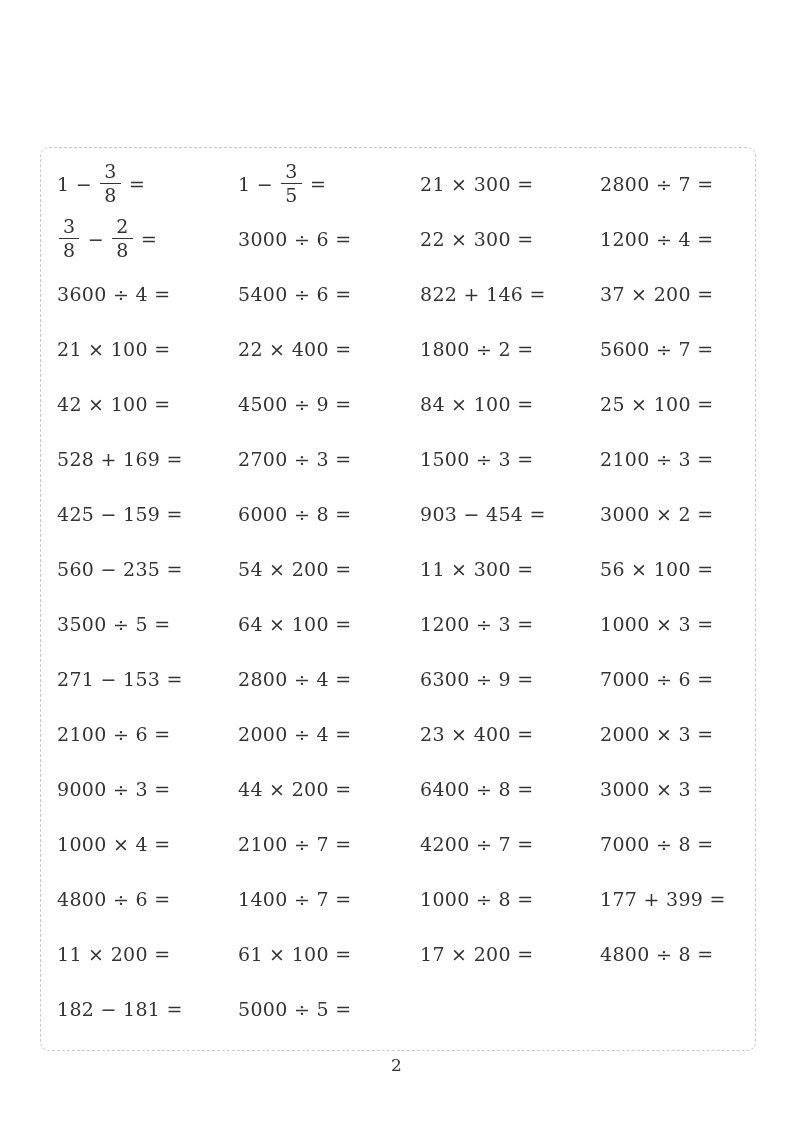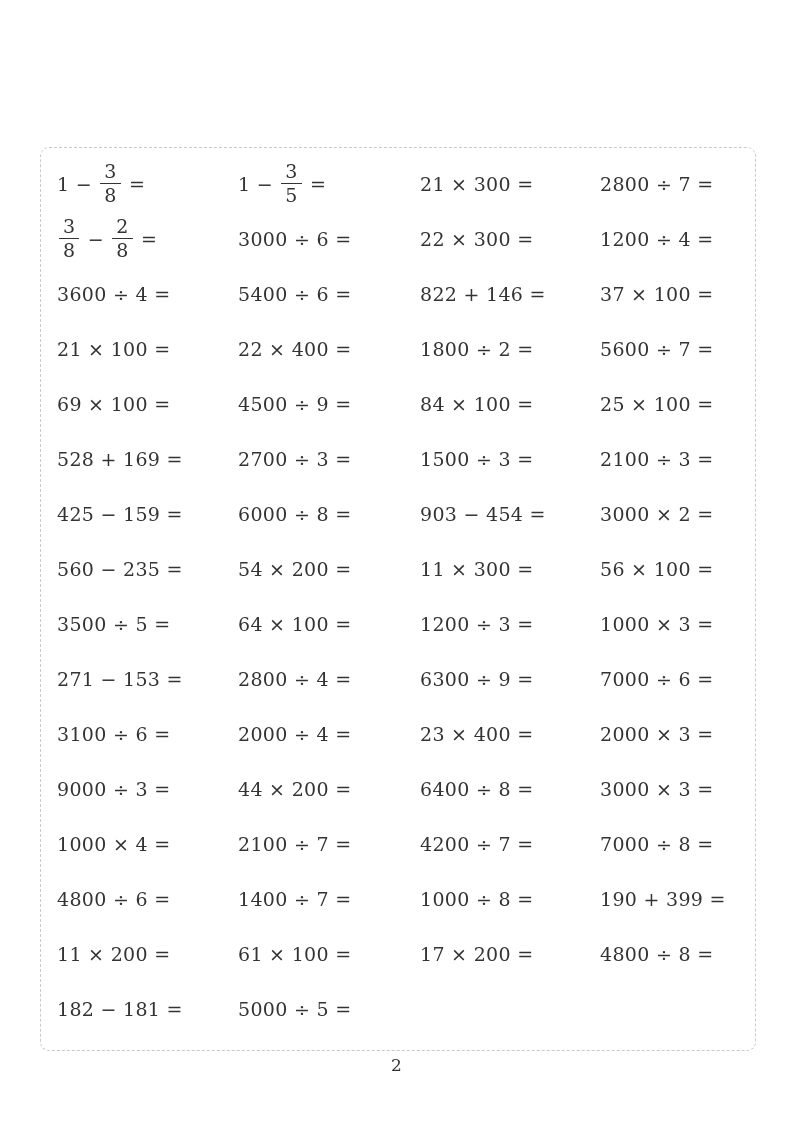--- a/index.html
+++ b/index.html
@@ -89,26 +89,26 @@
         </span> − <span class="frac">
           <span class="fnum">2</span>
           <span class="fden">8</span>
         </span> =</div>
       <div class="cell">3000 ÷ 6 =</div>
       <div class="cell">22 × 300 =</div>
       <div class="cell">1200 ÷ 4 =</div>
       <div class="cell">3600 ÷ 4 =</div>
       <div class="cell">5400 ÷ 6 =</div>
       <div class="cell">822 + 146 =</div>
-      <div class="cell">37 × 100 =</div>
+      <div class="cell">37 × 200 =</div>
       <div class="cell">21 × 100 =</div>
       <div class="cell">22 × 400 =</div>
       <div class="cell">1800 ÷ 2 =</div>
       <div class="cell">5600 ÷ 7 =</div>
-      <div class="cell">69 × 100 =</div>
+      <div class="cell">42 × 100 =</div>
       <div class="cell">4500 ÷ 9 =</div>
       <div class="cell">84 × 100 =</div>
       <div class="cell">25 × 100 =</div>
       <div class="cell">528 + 169 =</div>
       <div class="cell">2700 ÷ 3 =</div>
       <div class="cell">1500 ÷ 3 =</div>
       <div class="cell">2100 ÷ 3 =</div>
       <div class="cell">425 − 159 =</div>
       <div class="cell">6000 ÷ 8 =</div>
       <div class="cell">903 − 454 =</div>
@@ -118,36 +118,36 @@
       <div class="cell">11 × 300 =</div>
       <div class="cell">56 × 100 =</div>
       <div class="cell">3500 ÷ 5 =</div>
       <div class="cell">64 × 100 =</div>
       <div class="cell">1200 ÷ 3 =</div>
       <div class="cell">1000 × 3 =</div>
       <div class="cell">271 − 153 =</div>
       <div class="cell">2800 ÷ 4 =</div>
       <div class="cell">6300 ÷ 9 =</div>
       <div class="cell">7000 ÷ 6 =</div>
-      <div class="cell">3100 ÷ 6 =</div>
+      <div class="cell">2100 ÷ 6 =</div>
       <div class="cell">2000 ÷ 4 =</div>
       <div class="cell">23 × 400 =</div>
       <div class="cell">2000 × 3 =</div>
       <div class="cell">9000 ÷ 3 =</div>
       <div class="cell">44 × 200 =</div>
       <div class="cell">6400 ÷ 8 =</div>
       <div class="cell">3000 × 3 =</div>
       <div class="cell">1000 × 4 =</div>
       <div class="cell">2100 ÷ 7 =</div>
       <div class="cell">4200 ÷ 7 =</div>
       <div class="cell">7000 ÷ 8 =</div>
       <div class="cell">4800 ÷ 6 =</div>
       <div class="cell">1400 ÷ 7 =</div>
       <div class="cell">1000 ÷ 8 =</div>
-      <div class="cell">190 + 399 =</div>
+      <div class="cell">177 + 399 =</div>
       <div class="cell">11 × 200 =</div>
       <div class="cell">61 × 100 =</div>
       <div class="cell">17 × 200 =</div>
       <div class="cell">4800 ÷ 8 =</div>
       <div class="cell">182 − 181 =</div>
       <div class="cell">5000 ÷ 5 =</div>
     </div>
 </div>
 
 <div class="page-number">2</div>

